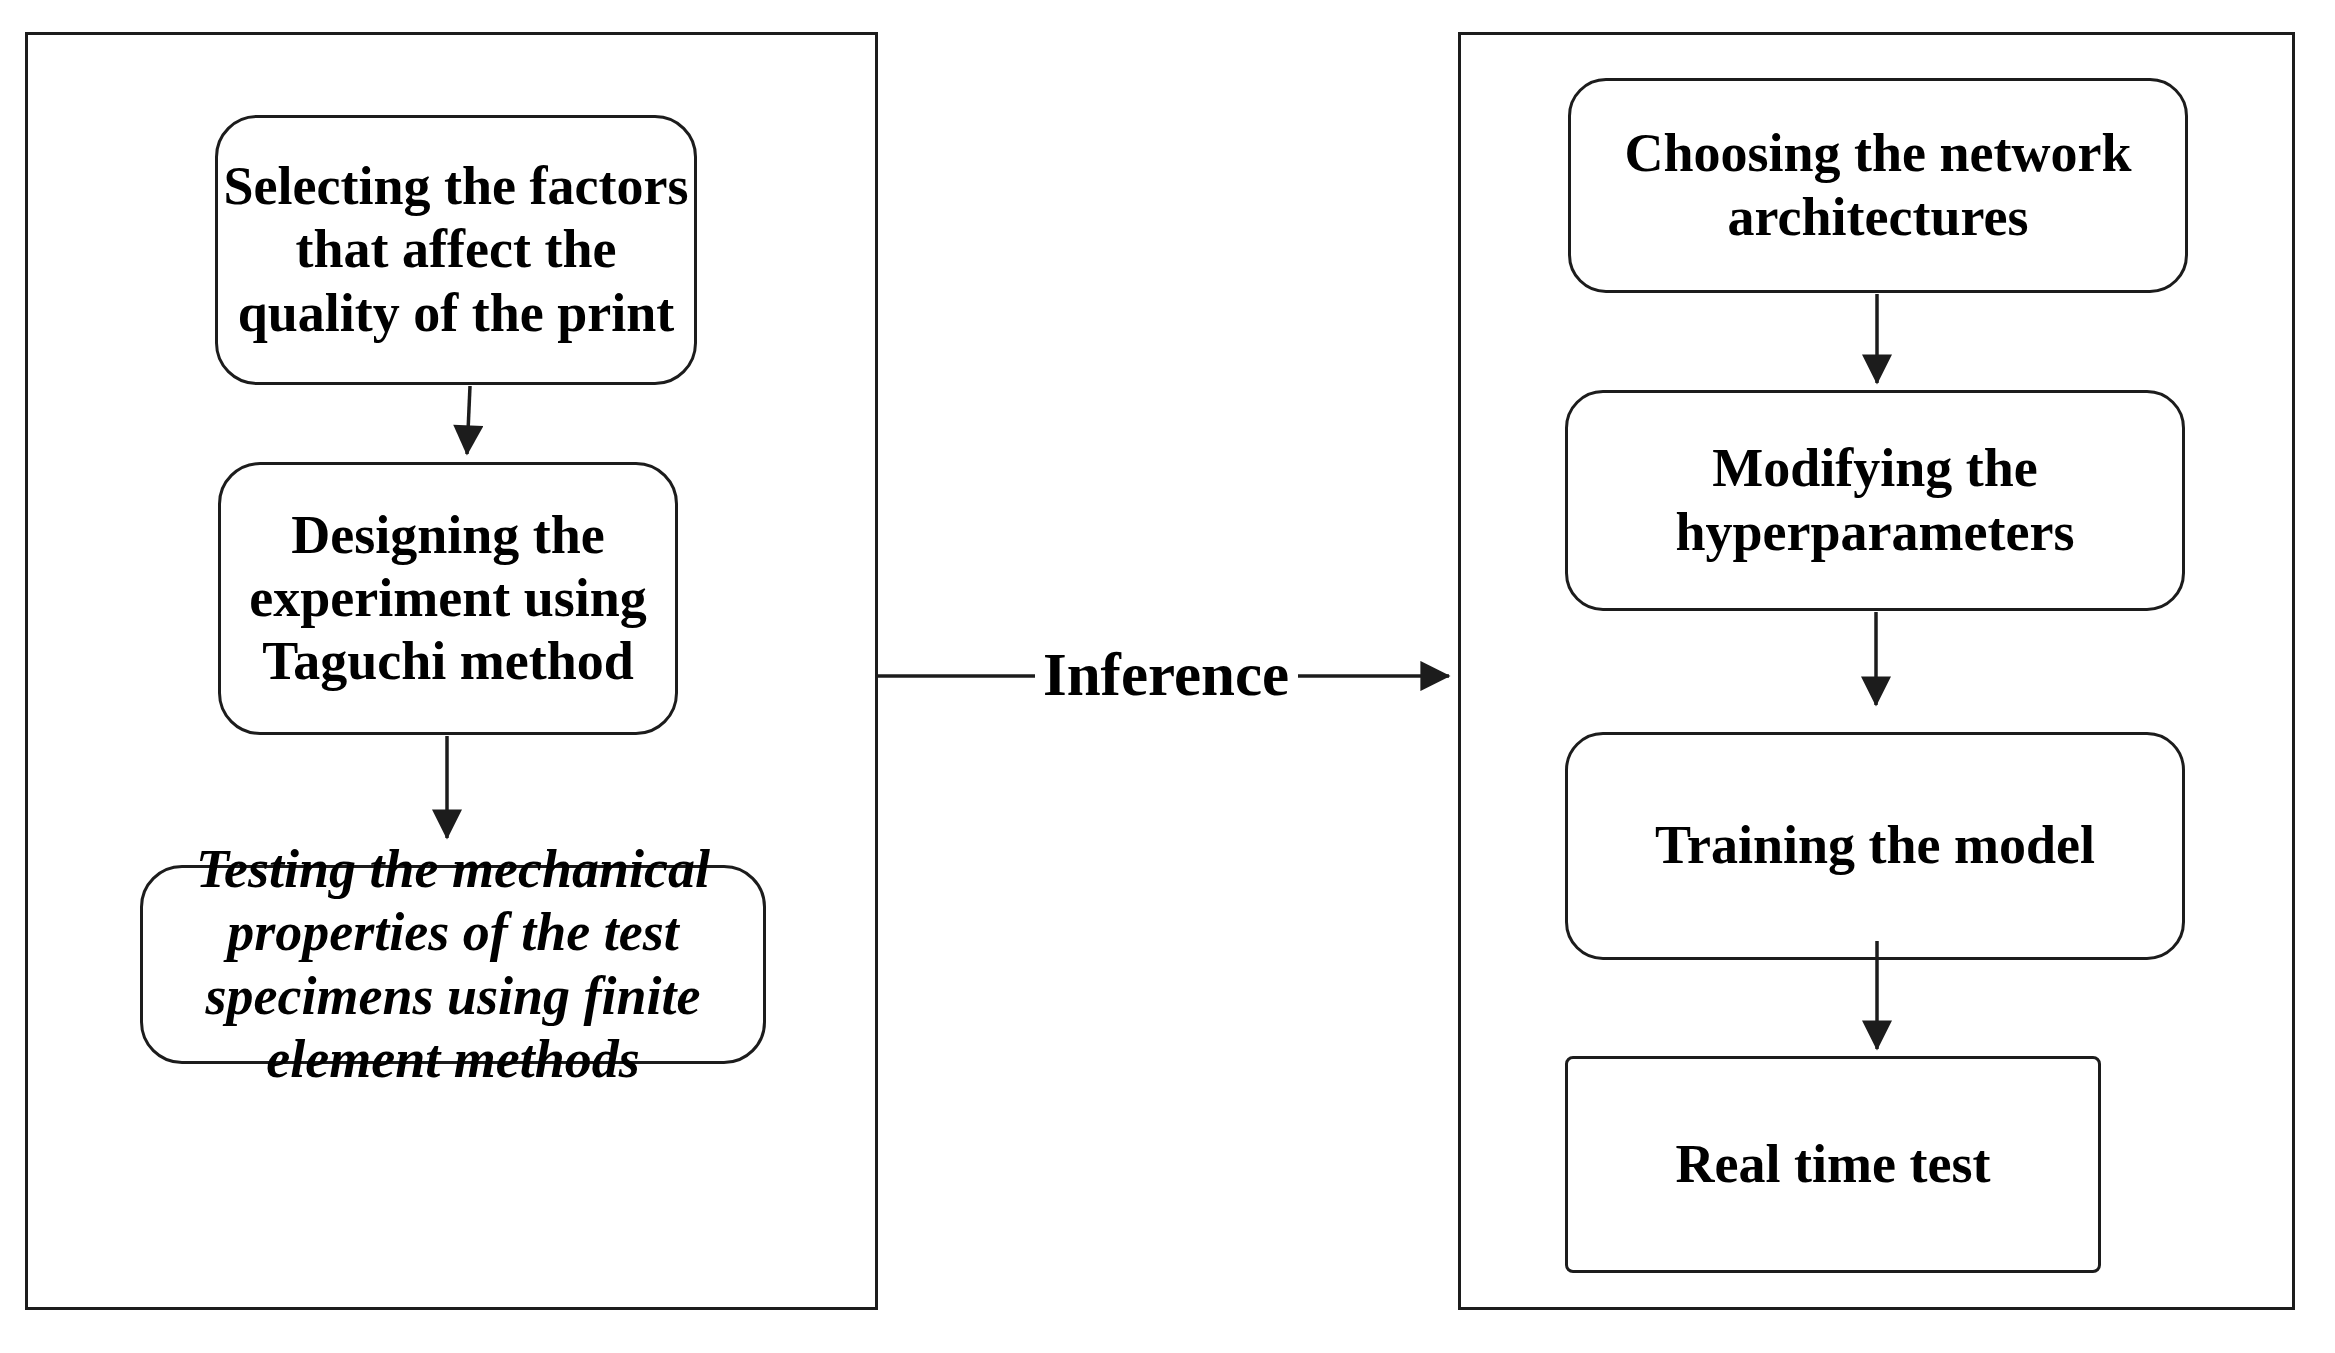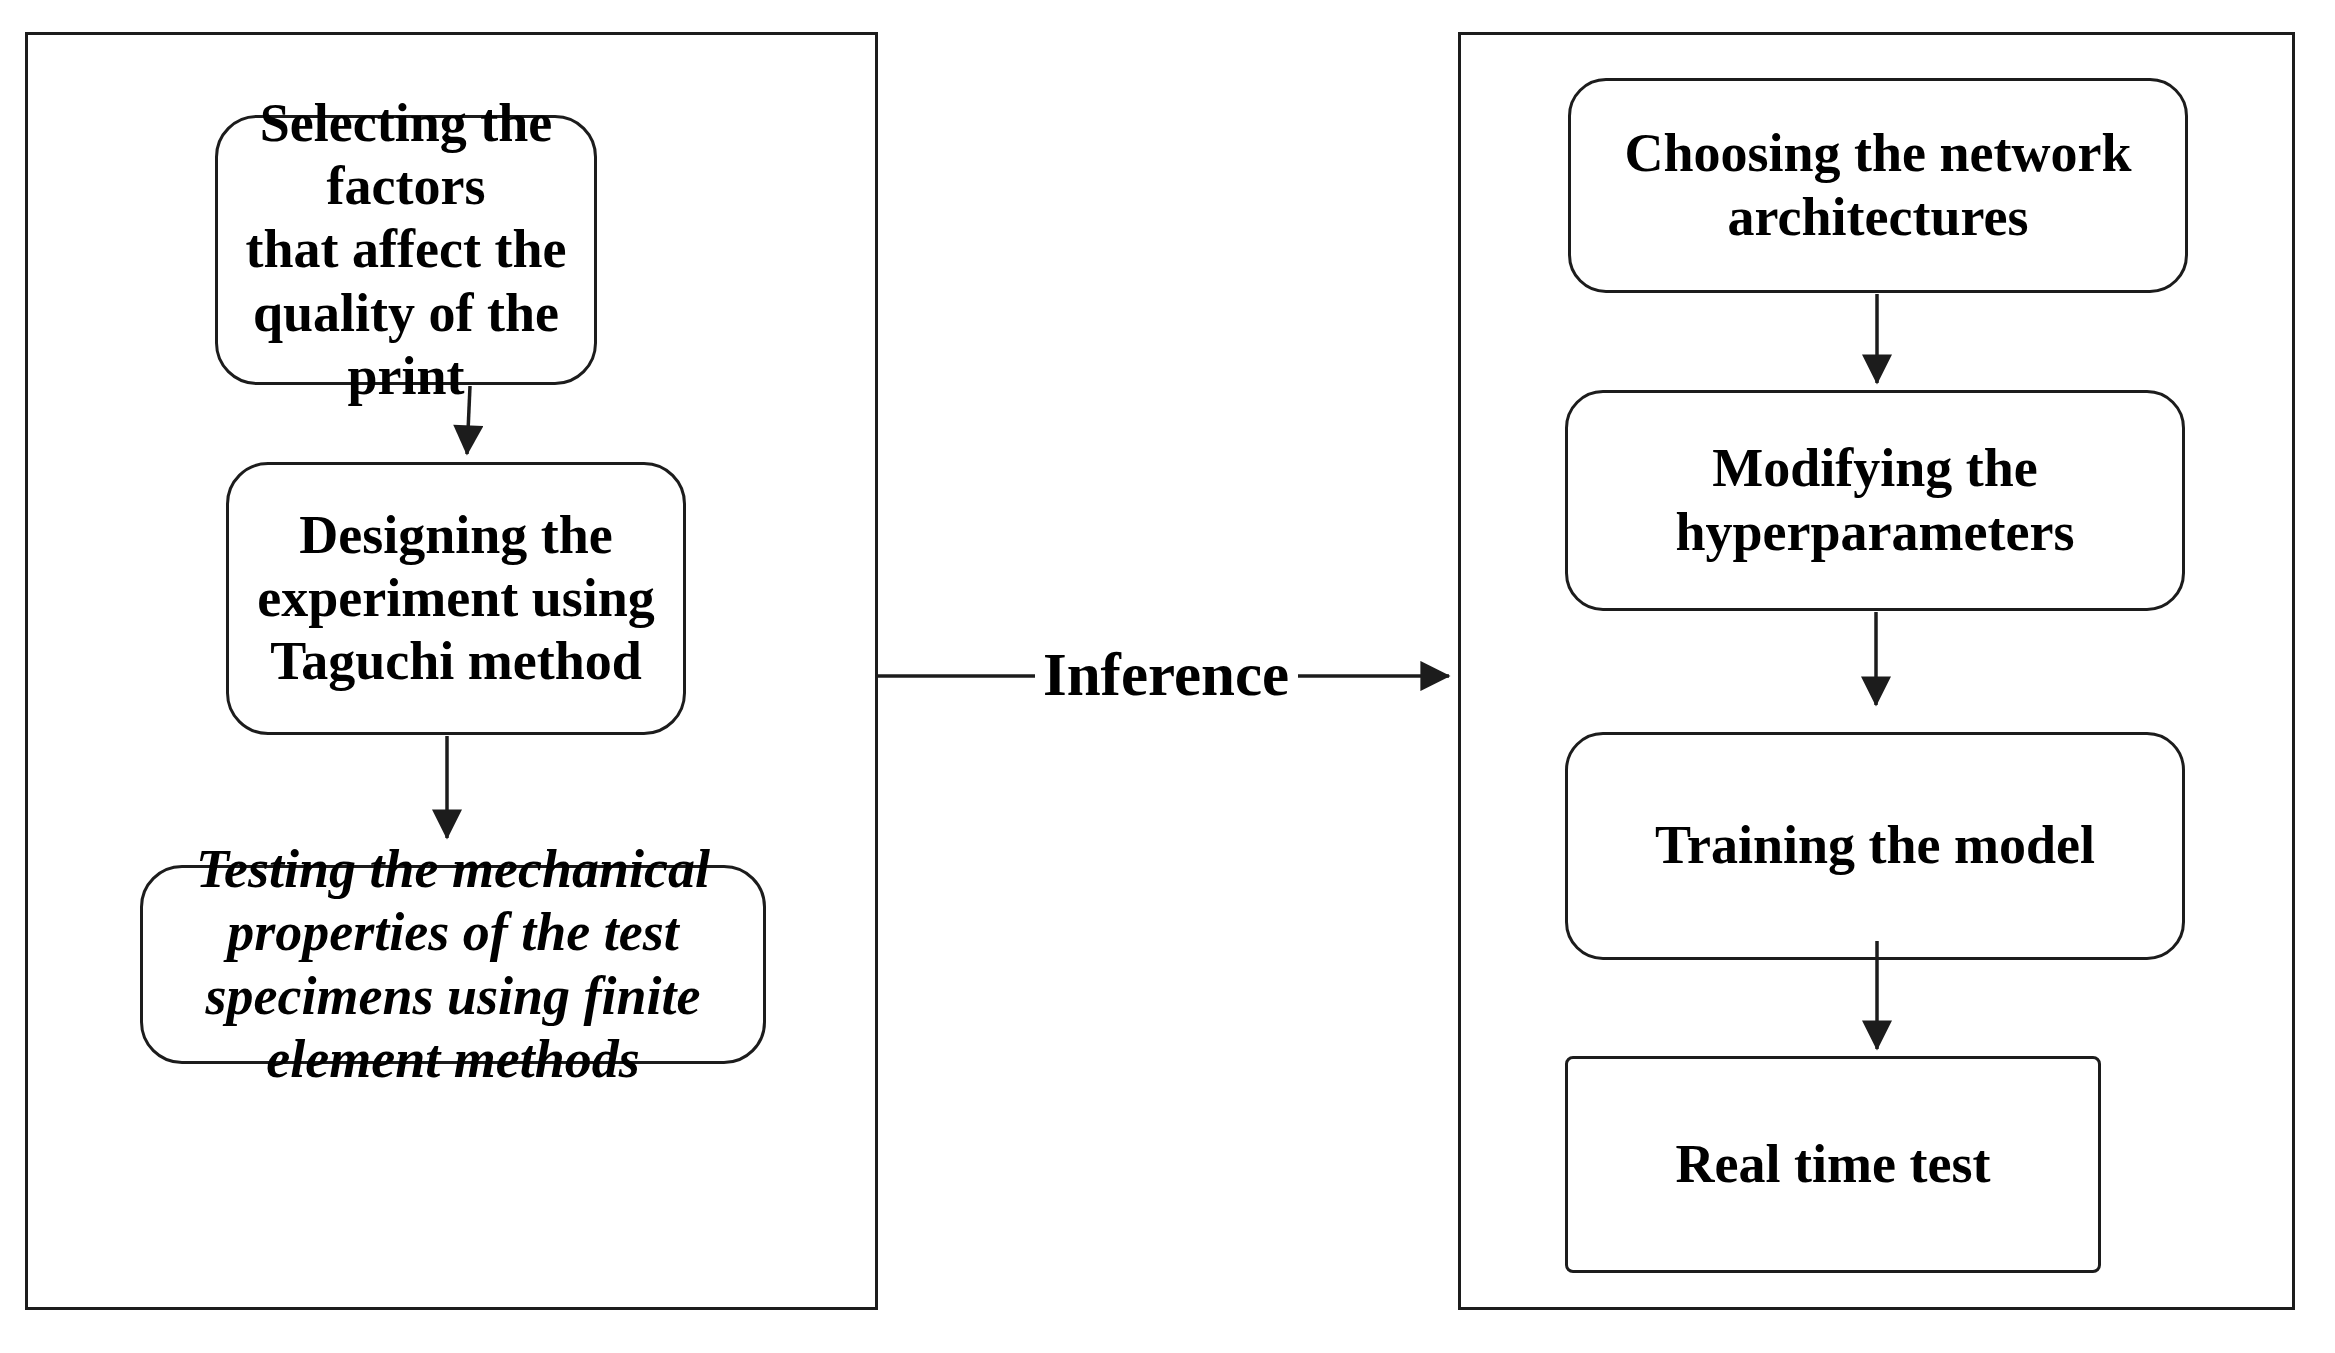--- a/index.html
+++ b/index.html
@@ -38,22 +38,22 @@
   }
   .node .label {
     font-weight: bold;
     font-size: 54px;
     line-height: 1.17;
     white-space: pre-line;
     color: #000000;
   }
 
   
-  .n-l0 { left: 215px; top: 115px; width: 382px; height: 270px; }
-  .n-l1 { left: 218px; top: 462px; width: 460px; height: 273px; margin-left: 8px; }
+  .n-l0 { left: 215px; top: 115px; width: 482px; height: 270px; }
+  .n-l1 { left: 218px; top: 462px; width: 460px; height: 273px; }
   .n-l2 { left: 140px; top: 865px; width: 626px; height: 199px; font-style: italic; }
 
   
   .n-r0 { left: 1568px; top: 78px;   width: 620px; height: 215px; border-radius: 38px; }
   .n-r1 { left: 1565px; top: 390px;  width: 620px; height: 221px; border-radius: 38px; text-align: center; }
   .n-r2 { left: 1565px; top: 712px;  width: 620px; height: 228px; border-radius: 38px; margin-top: 20px; }
   .n-r3 { left: 1565px; top: 1056px; width: 536px; height: 217px; border-radius: 8px; }
 
   .arrow-layer {
     position: absolute;

